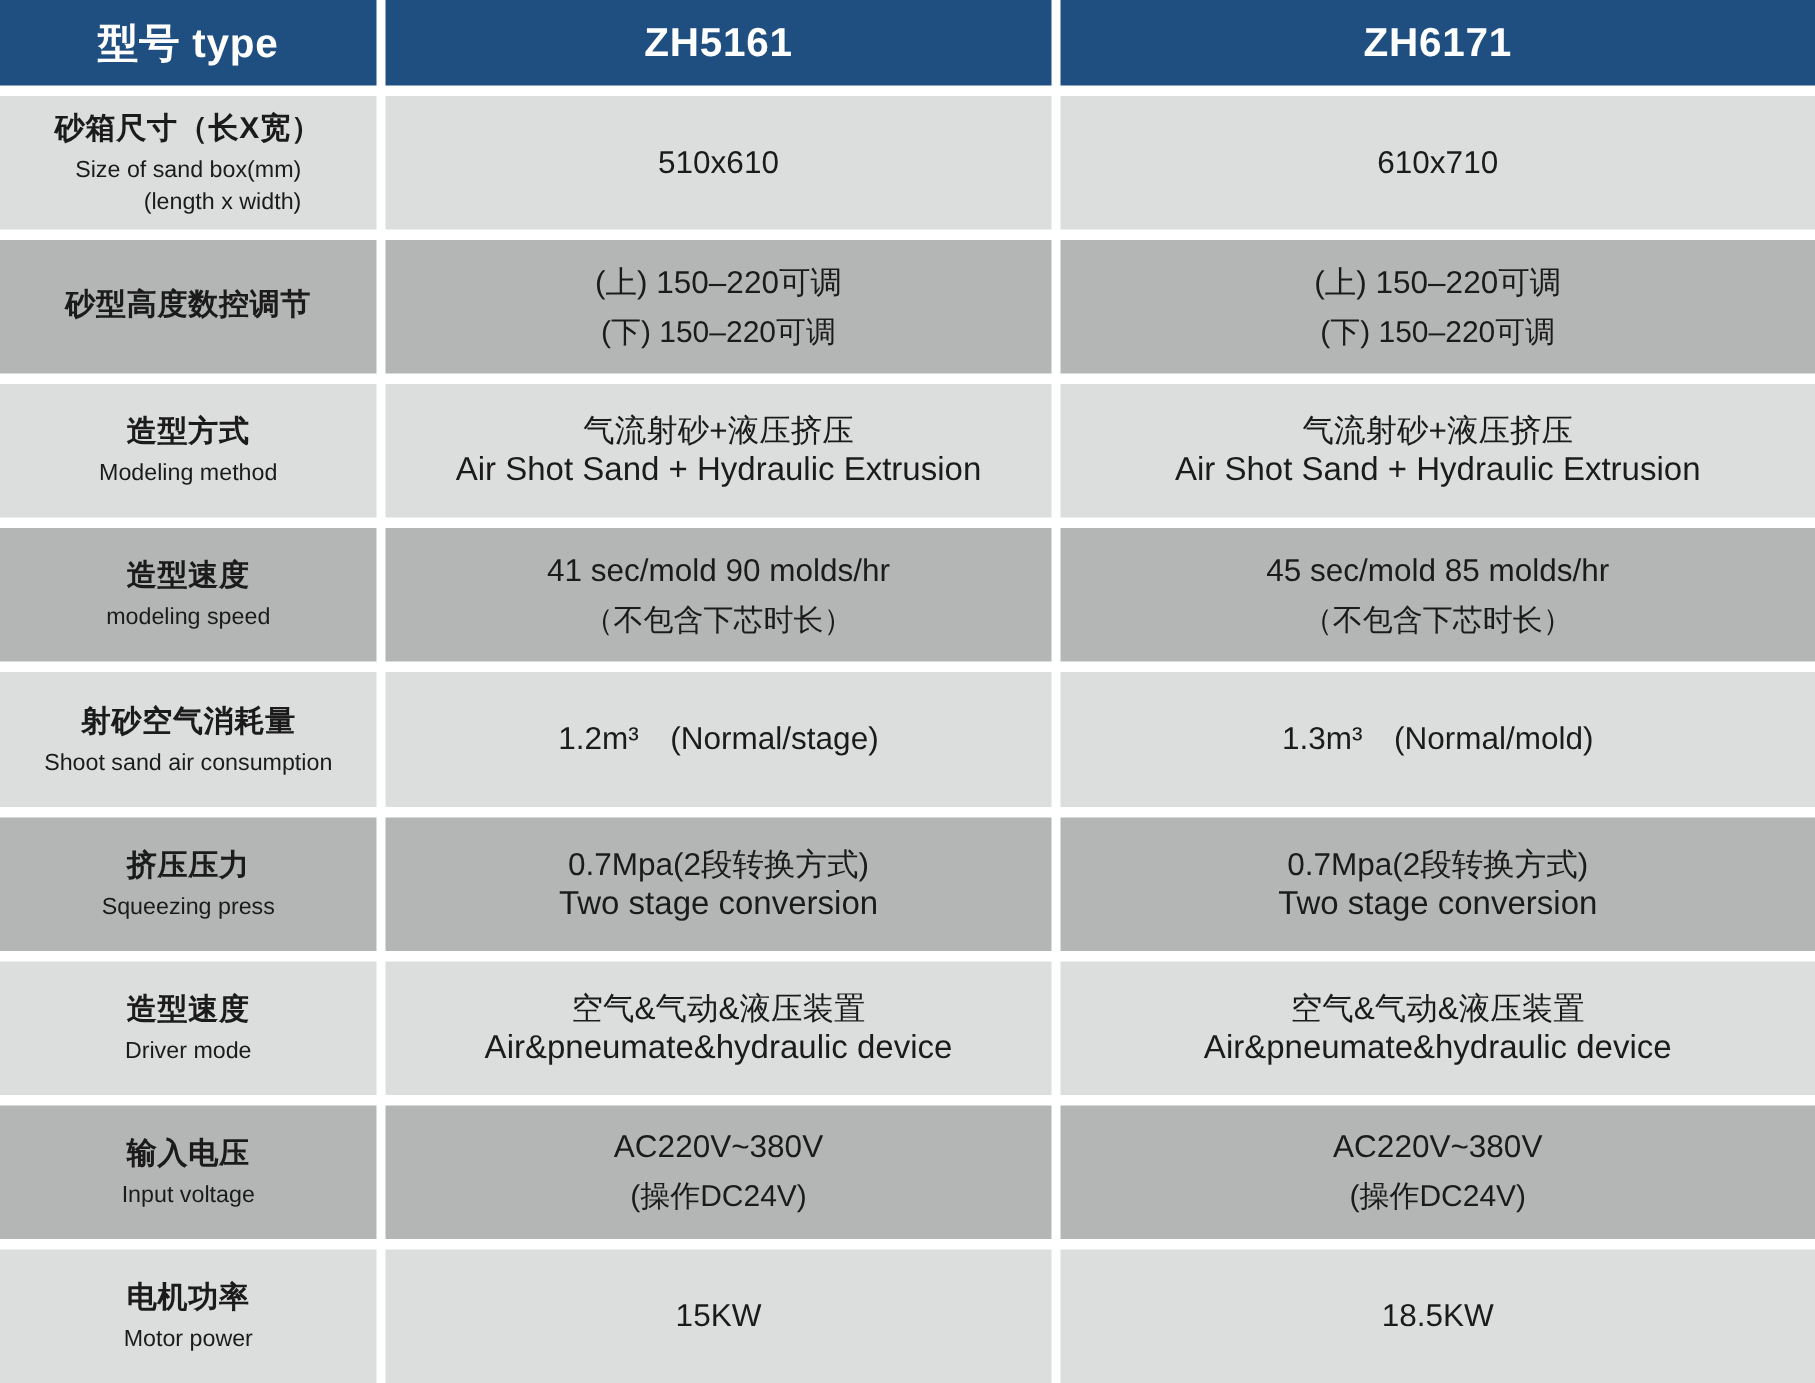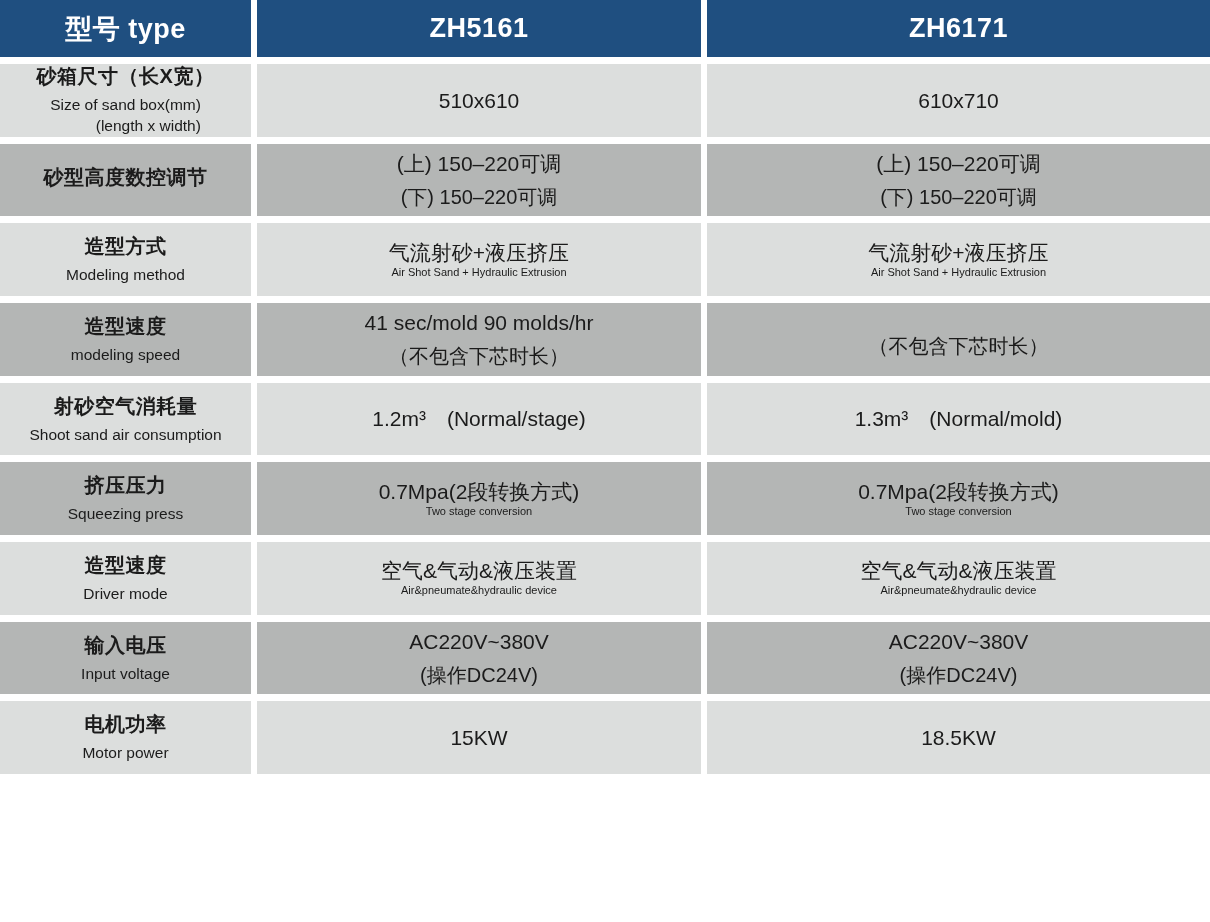--- a/index.html
+++ b/index.html
@@ -2,21 +2,21 @@
 <html style="--header-bg: #1f4f80; --header-text: #ffffff; --row-light: #dcdedd; --row-dark: #b4b6b5; --text: #1b1b1b;"><head>
 <meta charset="utf-8">
 <style>
   html, body {
     margin: 0;
     padding: 0;
     background: #ffffff;
   }
   .spec-table {
     width: 1210px;
-    height: 774px;
+    height: 922px;
     display: grid;
     grid-template-columns: 251px 444px 503px;
     grid-template-rows: 57px repeat(9, 1fr);
     gap: 7px 6px;
     background: #ffffff;
     font-family: "Liberation Sans", "DejaVu Sans", sans-serif;
     color: var(--text, #1b1b1b);
     box-sizing: border-box;
   }
   .row { display: contents; }
@@ -52,21 +52,21 @@
     text-align: right;
   }
   .value-cell { font-size: 21px; }
   .value-cell .v1 { line-height: 1.0; }
   .value-cell .v2 {
     font-size: 20px;
     margin-top: 13px;
     line-height: 1.0;
   }
   .value-cell .v2.small {
-    font-size: 11px;
+    font-size: 22px;
     margin-top: 4px;
   }
   .value-cell .v2:empty { display: none; }
 </style>
 </head>
 <body>
 
 <div class="spec-table">
 
   <div class="row">
@@ -123,20 +123,21 @@
   <div class="row">
     <div class="cell label-cell dark">
       <div class="zh">造型速度</div>
       <div class="en">modeling speed</div>
     </div>
     <div class="cell value-cell dark">
       <div class="v1">41 sec/mold 90 molds/hr</div>
       <div class="v2">（不包含下芯时长）</div>
     </div>
     <div class="cell value-cell dark">
+      <div class="v1">45 sec/mold 85 molds/hr</div>
       <div class="v2">（不包含下芯时长）</div>
     </div>
   </div>
 
   <div class="row">
     <div class="cell label-cell light">
       <div class="zh">射砂空气消耗量</div>
       <div class="en">Shoot sand air consumption</div>
     </div>
     <div class="cell value-cell light">

